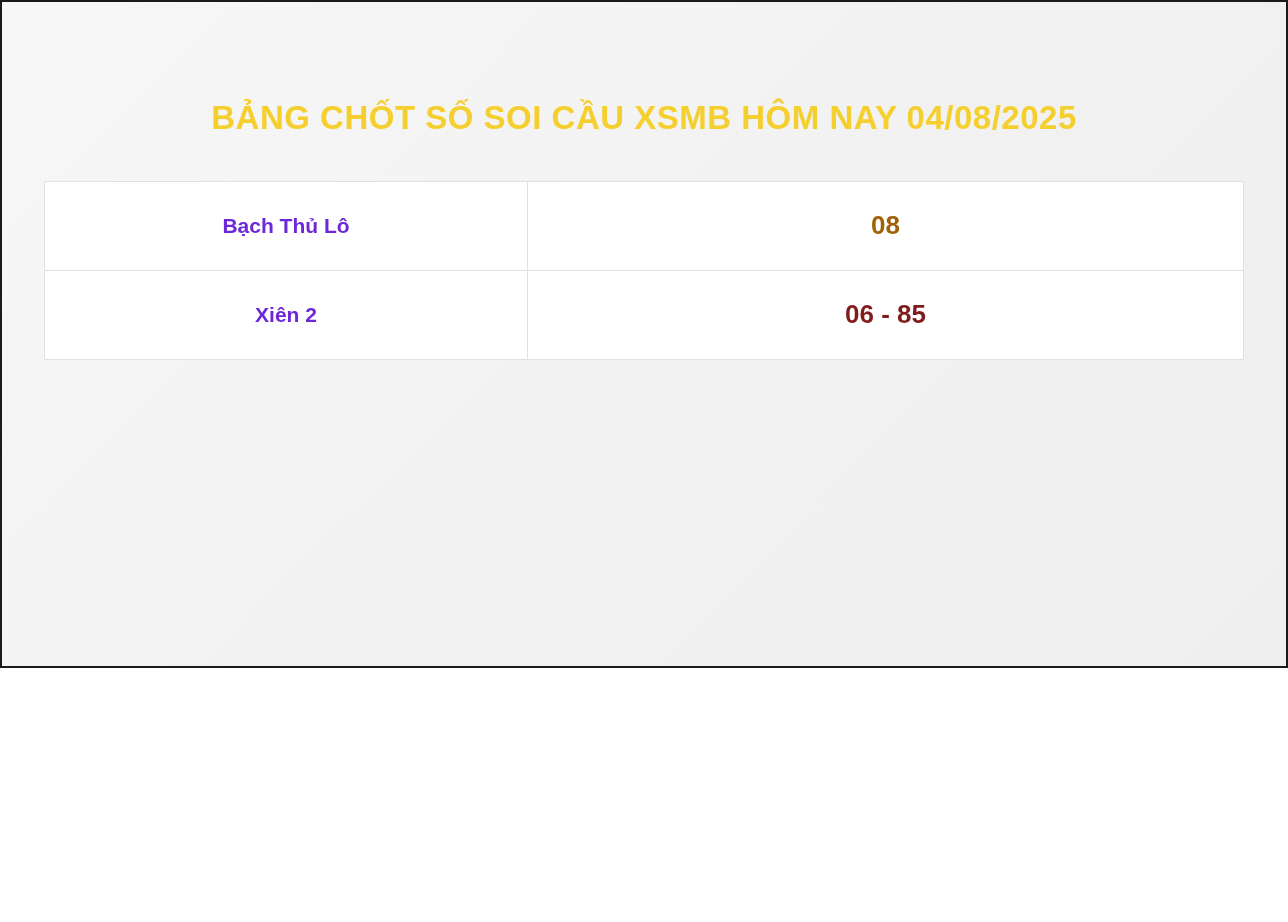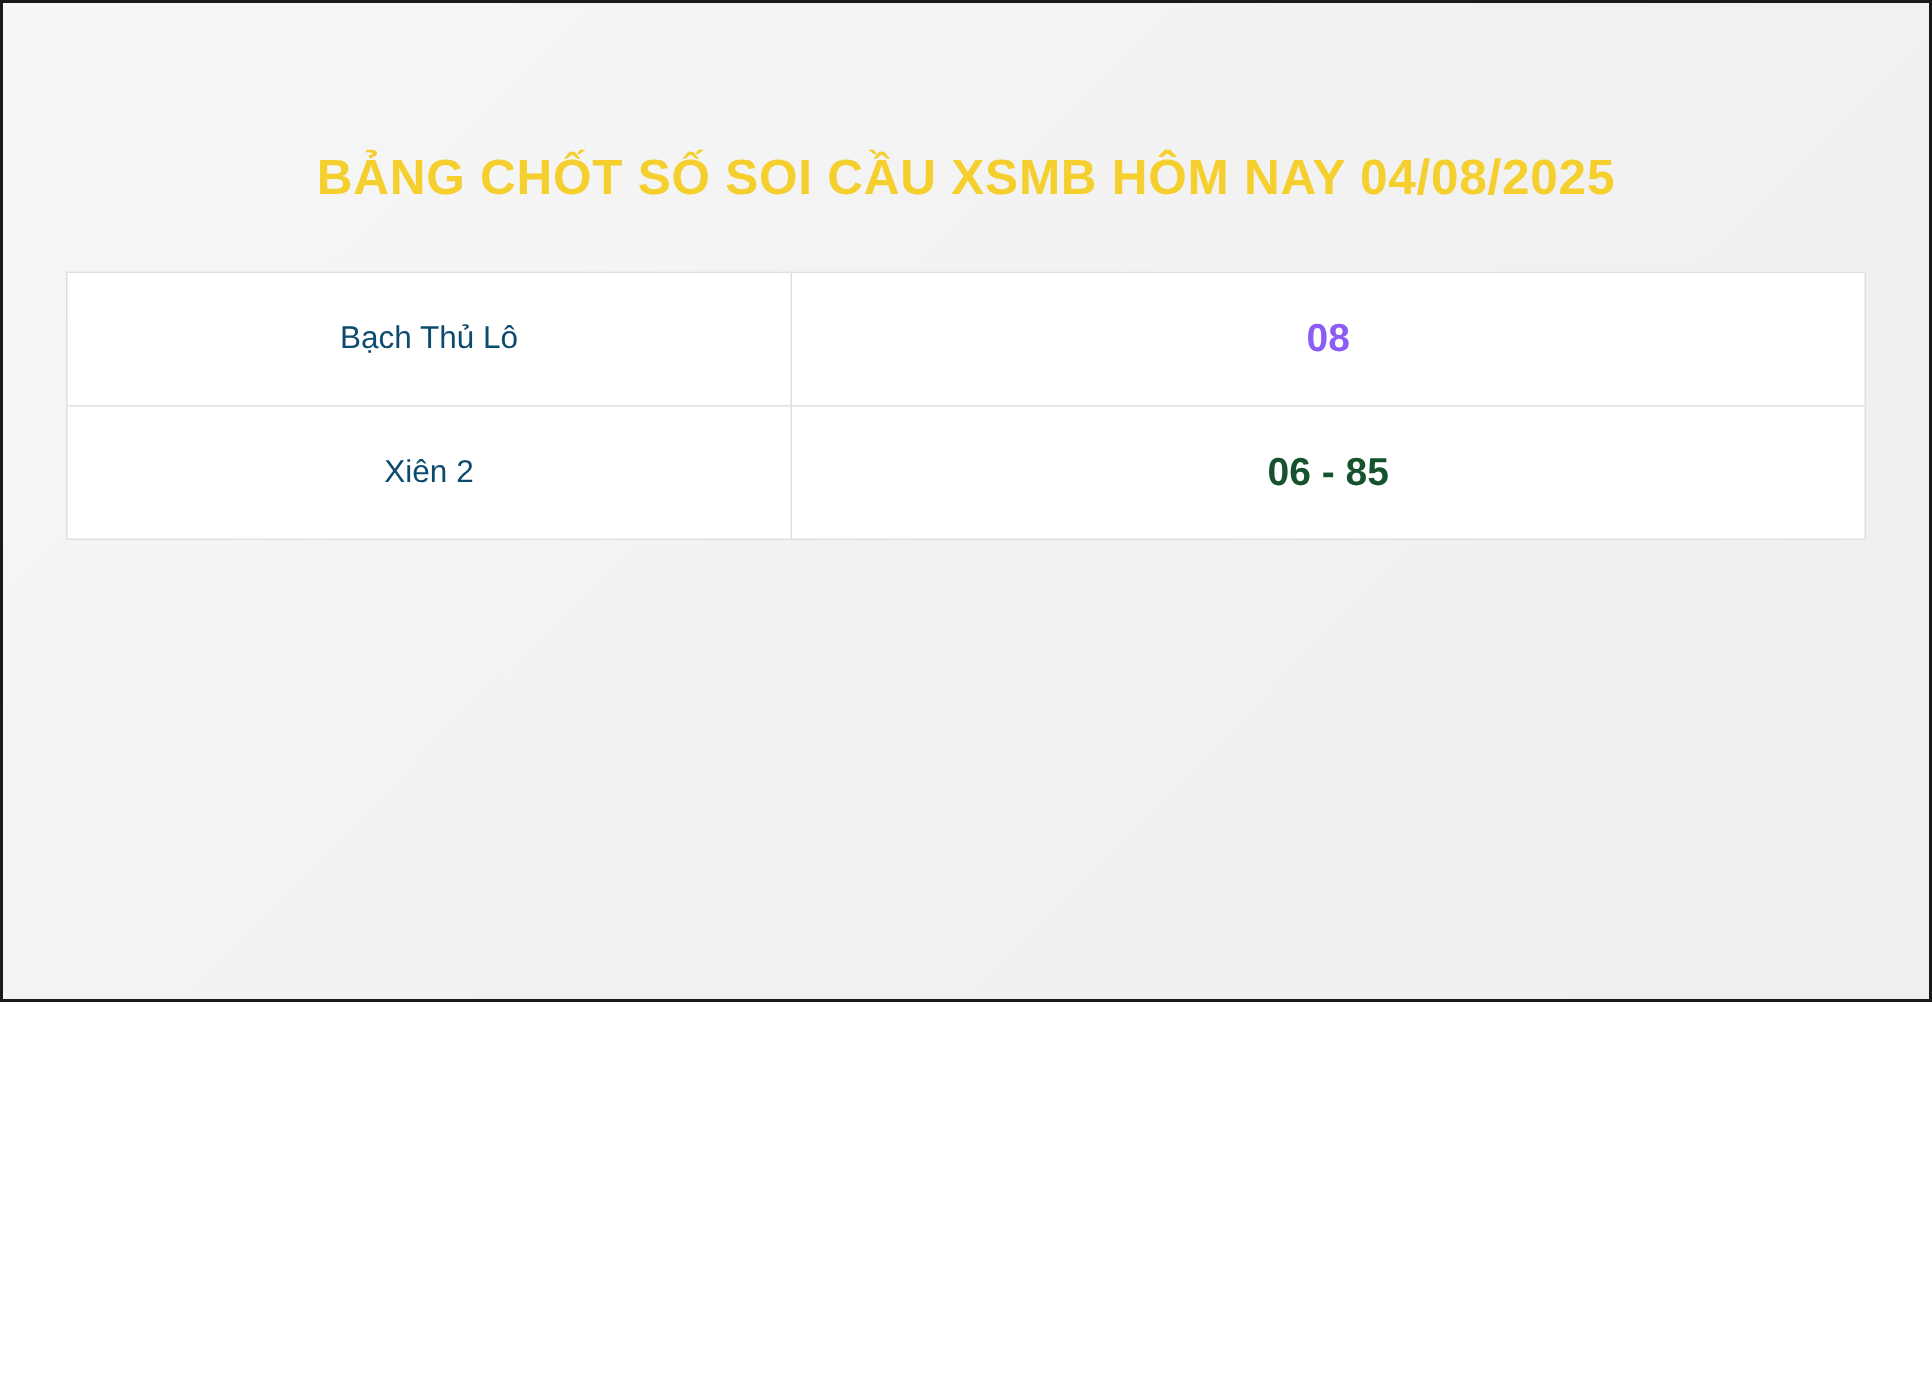--- a/index.html
+++ b/index.html
@@ -47,30 +47,30 @@
   table.chot-table td {
     border: 1px solid #e0e0e0;
     height: 86px;
     text-align: center;
     vertical-align: middle;
     background: #ffffff;
   }
   td.label-cell {
     width: 480px;
     font-size: 21px;
-    font-weight: normal;
-    color: #0c4a6e;
+    font-weight: bold;
+    color: #6d28d9;
   }
   td.value-cell {
     font-size: 26px;
     font-weight: bold;
-    color: #14532d;
+    color: #7f1d1d;
   }
   td.value-cell.highlight {
-    color: #8b5cf6;
+    color: #a16207;
   }
   .footer {
     position: absolute;
     left: 0;
     right: 0;
     top: 825px;
     text-align: center;
     font-size: 17px;
     color: #555555;
   }

